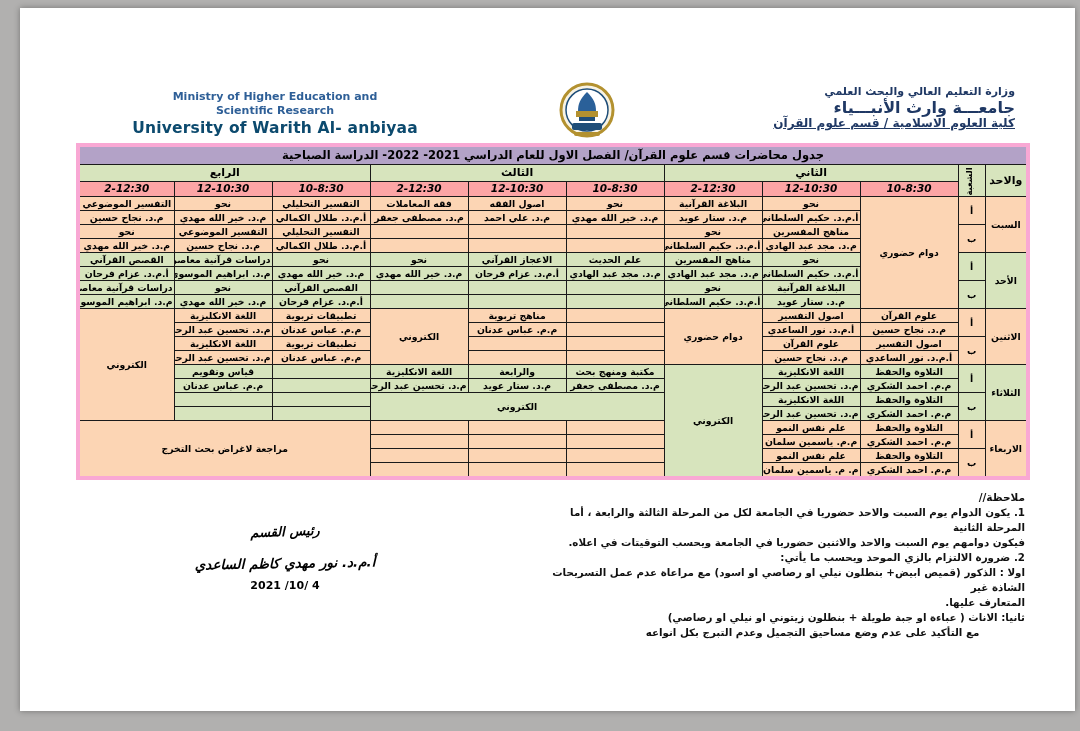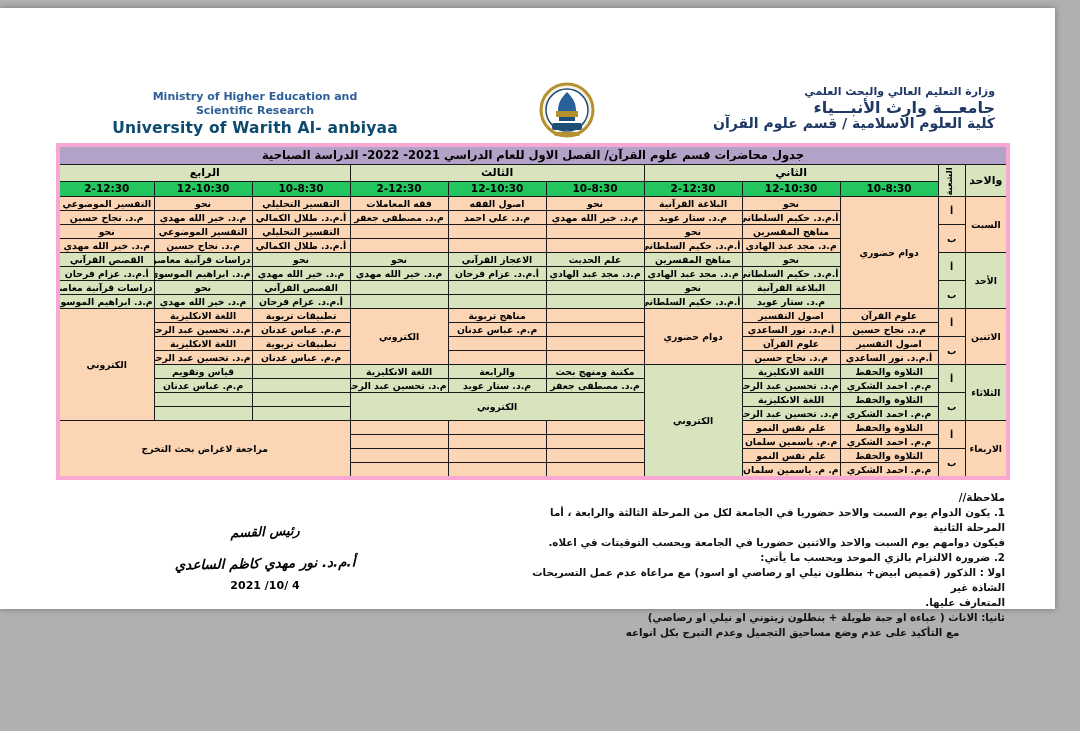--- a/index.html
+++ b/index.html
@@ -1,31 +1,31 @@
 <!DOCTYPE html>
 <html lang="ar"><head>
 <meta charset="utf-8">
 <style>
   html,body{margin:0;padding:0;}
   body{font-family:"DejaVu Sans",sans-serif;background:#9e9d9c;}
   .stage{position:relative;width:1080px;height:731px;background:#b1b0af;overflow:hidden;}
-  .doc{position:absolute;left:0;top:8px;width:1055px;height:601px;background:#ffffff;box-shadow:0 0 6px rgba(0,0,0,.35);}
+  .doc{position:absolute;left:20px;top:8px;width:1055px;height:703px;background:#ffffff;box-shadow:0 0 6px rgba(0,0,0,.35);}
   
   .hdr-en{position:absolute;left:95px;top:82px;width:320px;text-align:center;color:#2e5f97;font-weight:bold;font-size:11px;line-height:14px;}
   .hdr-en .univ-en{font-size:15.5px;color:#0c4a6e;margin-top:3px;letter-spacing:.2px;}
   .logo{position:absolute;left:534px;top:72px;}
   .hdr-ar{position:absolute;right:60px;top:76px;width:320px;color:#1f3864;font-weight:bold;font-size:11px;line-height:15px;}
   .hdr-ar .univ-ar{font-size:16px;margin-top:1px;}
-  .hdr-ar .college-ar{font-size:14px;margin-top:1px;}
+  .hdr-ar .college-ar{font-size:12px;margin-top:1px;text-decoration:underline;}
   
   table.sched{position:absolute;left:56px;top:135px;width:950px;border-collapse:collapse;table-layout:fixed;border:4px solid #f9a8d4;}
   table.sched td{border:1px solid #1a1a1a;font-weight:bold;font-size:9.3px;color:#000;text-align:center;vertical-align:middle;padding:0 1px;white-space:nowrap;overflow:hidden;height:13px;line-height:1.05;}
   tr.title-row td{background:#b3a2c7;font-size:11.5px;height:17px;}
   tr.stage-row td{background:#d7e4bd;font-size:11px;height:16px;}
-  tr.time-row td{background:#22c55e;font-size:10.5px;height:14px;direction:ltr;}
+  tr.time-row td{background:#fca5a5;font-size:10.5px;height:14px;direction:ltr;font-style:italic;}
   td.hday{font-size:10.5px;}
   td.hsec{padding:0;}
   .vert{display:inline-block;transform:rotate(-90deg);font-size:8.5px;white-space:nowrap;}
   td.p{background:#fcd5b4;} td.g{background:#d7e4bd;}
   td.day{font-size:10.5px;} td.sec{font-size:11px;} td.m{font-size:10.5px;}
   
   .notes{position:absolute;right:50px;top:482px;width:480px;text-align:right;font-weight:bold;font-size:10.3px;line-height:15px;color:#111;}
   .notes .nh{font-size:10.5px;}
   .notes .cont{padding-left:0;}
   .notes .center-line{padding-left:55px;text-align:center;}

